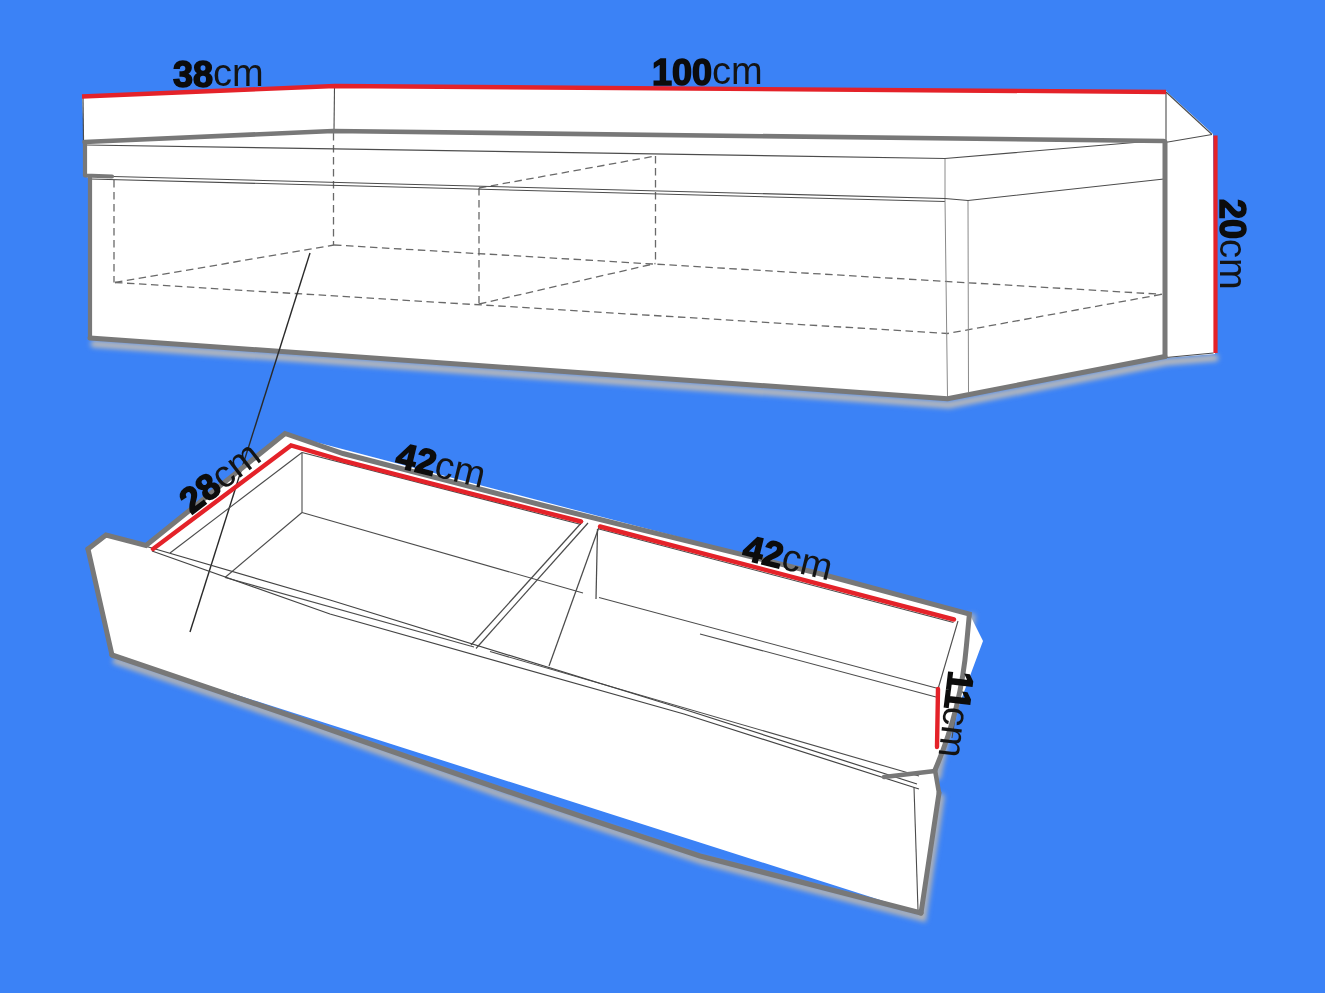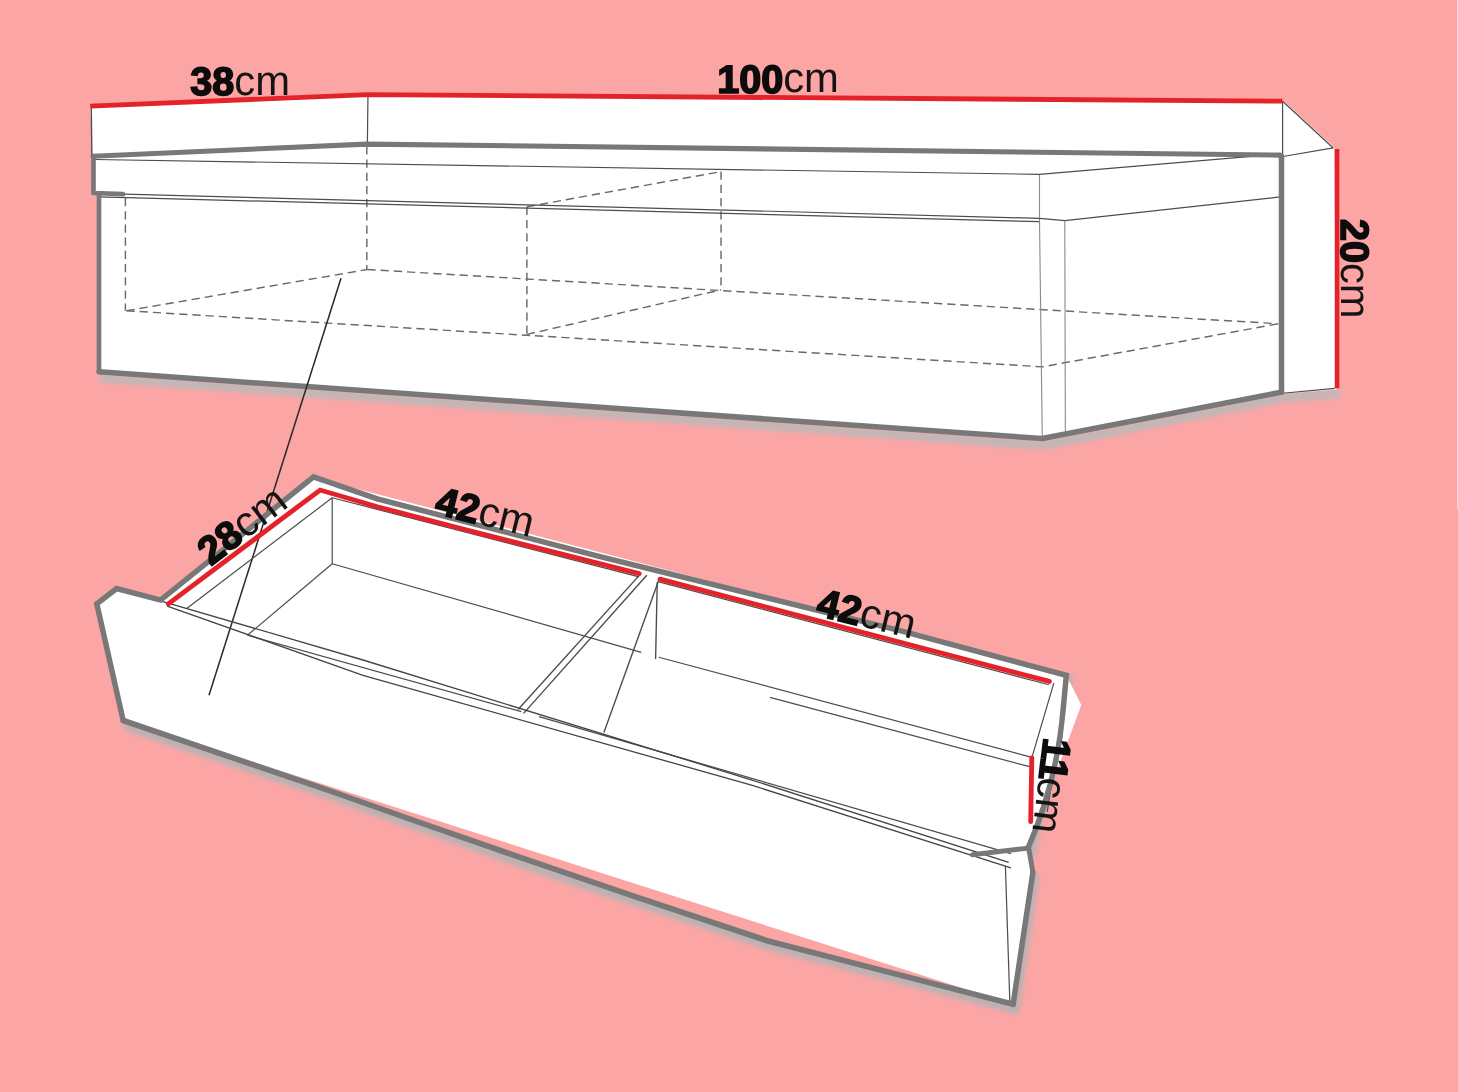--- a/index.html
+++ b/index.html
@@ -1,16 +1,16 @@
 <!DOCTYPE html>
 <html><head>
 <meta charset="utf-8">
 <style>
   html,body{margin:0;padding:0;background:#ffffff;}
-  .page{position:relative;width:1325px;height:993px;background:#fca5a5;overflow:hidden;
+  .page{position:relative;width:1325px;height:993px;background:#3b82f6;overflow:hidden;
         font-family:"Liberation Sans", sans-serif;}
   svg{position:absolute;left:0;top:0;}
   text{font-family:"Liberation Sans", sans-serif;}
   .num{font-weight:bold;fill:#0c0c0c;stroke:#0c0c0c;stroke-width:1.5;paint-order:stroke;}
   .cm{font-weight:normal;fill:#141414;}
 </style>
 </head>
 <body>
 <div class="page">
 <svg width="1325" height="993" viewBox="0 0 1325 993">

